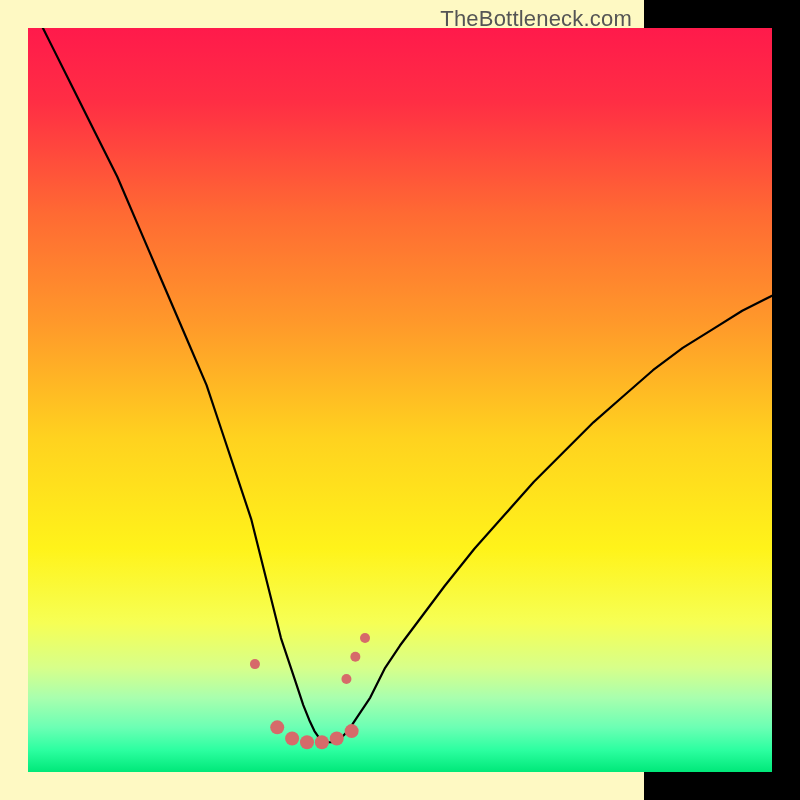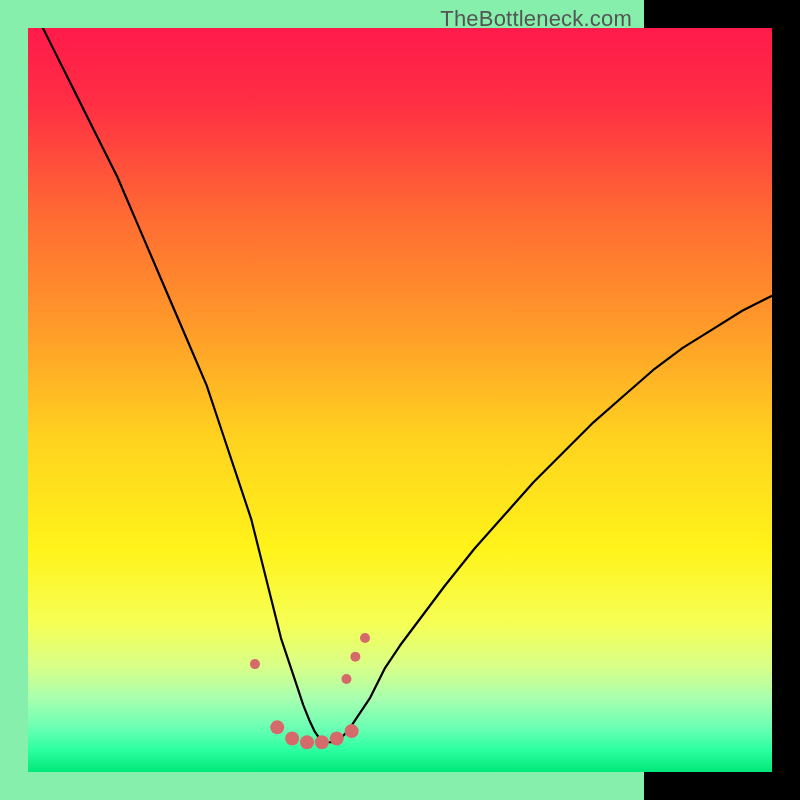--- a/index.html
+++ b/index.html
@@ -10,21 +10,21 @@
     background: #000;
     font-family: Arial, Helvetica, sans-serif;
     overflow: hidden;
   }
   .frame {
     position: absolute;
     left: 0;
     top: 0;
     width: 644px;
     height: 800px;
-    background: #86efac;
+    background: #fef9c3;
   }
   .plot {
     position: absolute;
     left: 28px;
     top: 28px;
     width: 744px;
     height: 744px;
     overflow: hidden;
   }
   .watermark {

